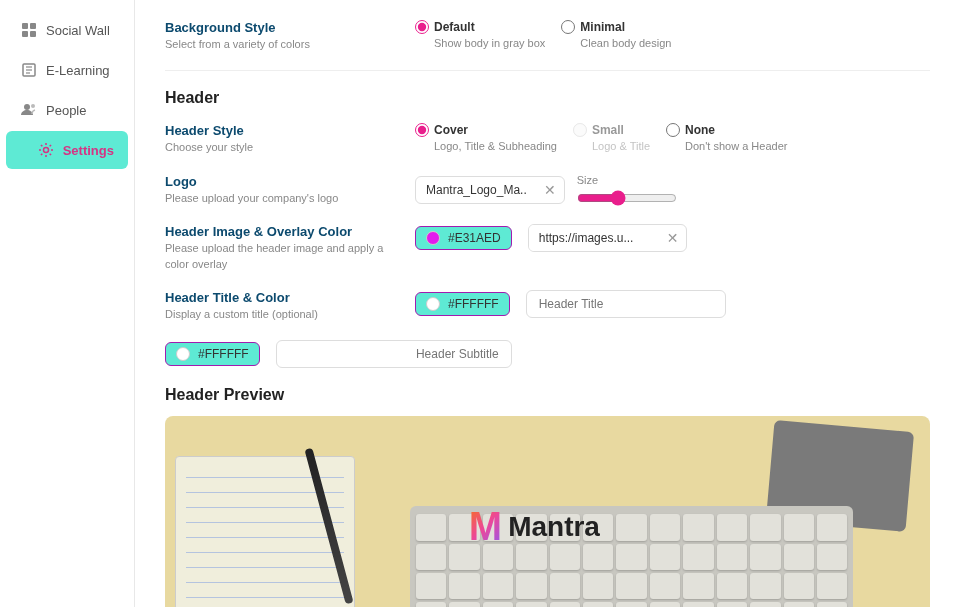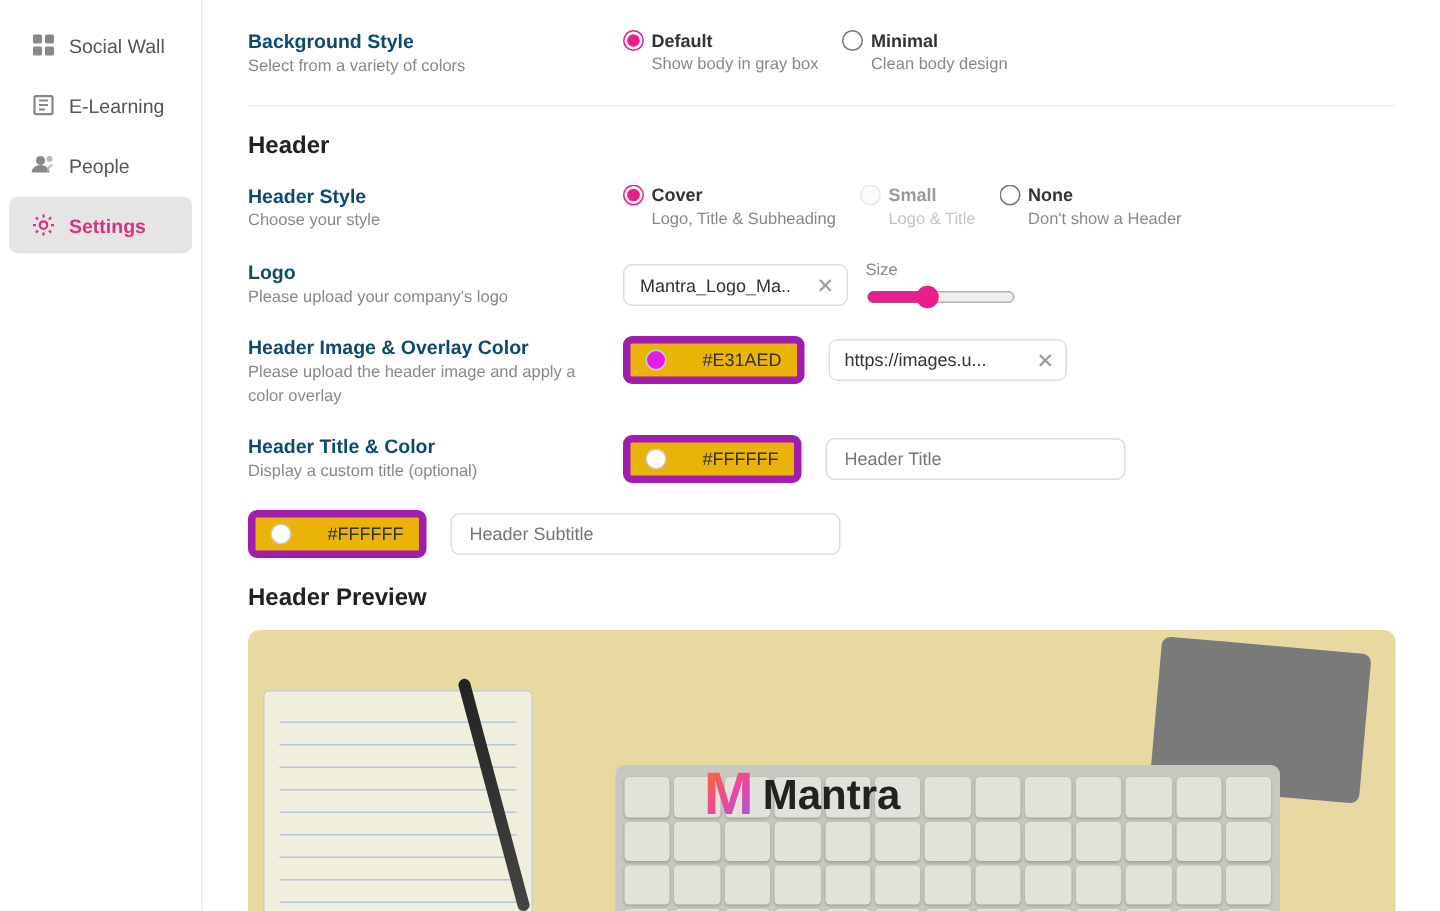--- a/index.html
+++ b/index.html
@@ -20,23 +20,24 @@
       align-items: center;
       gap: 8px;
       padding: 10px 14px;
       cursor: pointer;
       color: #555;
       font-size: 13px;
       border-radius: 6px;
       margin: 1px 6px;
     }
     .sidebar-item.active {
-      background: #e5e5e5;
+      background: #5eead4;
       color: #d63384;
       font-weight: 600;
+      justify-content: flex-end;
     }
     .sidebar-item .icon {
       width: 18px;
       height: 18px;
       display: flex;
       align-items: center;
       justify-content: center;
       flex-shrink: 0;
     }
 
@@ -153,26 +154,26 @@
     .size-slider {
       width: 100px;
       accent-color: #e91e8c;
       cursor: pointer;
     }
 
     
     .color-input {
       display: flex;
       align-items: center;
-      border: 5px solid #a21caf;
+      border: 1px solid #a21caf;
       border-radius: 6px;
       overflow: hidden;
-      background: #eab308;
+      background: #5eead4;
       padding: 4px 10px;
-      gap: 24px;
+      gap: 8px;
     }
     .color-swatch {
       width: 14px;
       height: 14px;
       border-radius: 50%;
       border: 1px solid #ccc;
       flex-shrink: 0;
     }
     .color-text {
       font-size: 12px;
@@ -464,21 +465,21 @@
       <input type="text" class="text-input" placeholder="Header Title" style="">
     </div>
   </div>
 
   <div class="form-row">
     <div class="form-controls">
       <div class="color-input">
         <div class="color-swatch" style="background:#FFFFFF;"></div>
         <span class="color-text">#FFFFFF</span>
       </div>
-      <input type="text" class="text-input" style="width: 260px;" placeholder="Header Subtitle">
+      <input type="text" class="text-input" style="width: 236px; text-align: right;" placeholder="Header Subtitle">
     </div>
   </div>
 
   <div class="preview-section">
     <div class="preview-title">Header Preview</div>
     <div class="preview-image">
 
       <div class="preview-notebook">
         <div class="preview-notebook-lines">
           <div class="notebook-line"></div>

